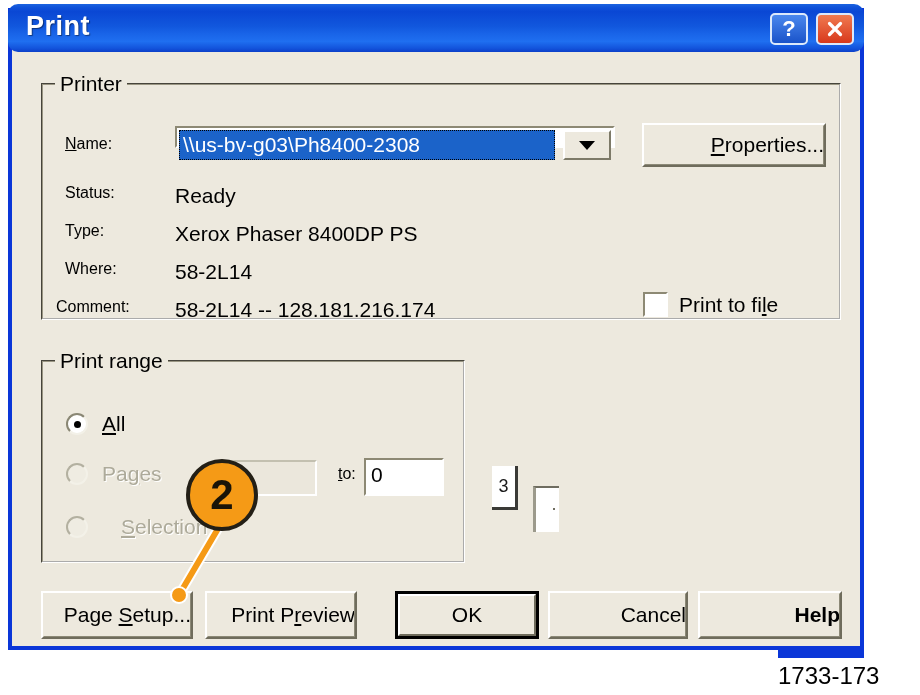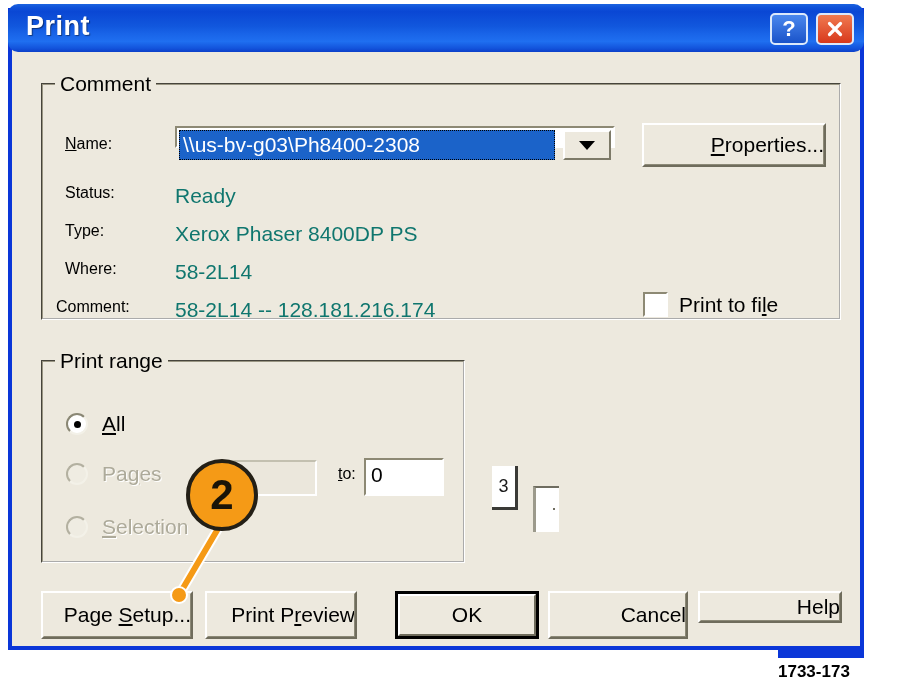--- a/index.html
+++ b/index.html
@@ -80,21 +80,21 @@
   .field-label{
     position:absolute;
     font-size:16px;
     color:#000000;
     white-space:nowrap;
     font-family:"Liberation Sans", sans-serif;
   }
   .field-value{
     position:absolute;
     font-size:21px;
-    color:#0f766e;
+    color:#000000;
     white-space:nowrap;
     font-family:"Liberation Sans", sans-serif;
   }
   u.mn{ text-decoration:underline; }
 
   
   #printer-name-combo{
     position:absolute;
     left:163px; top:118px;
     width:440px; height:22px;
@@ -155,21 +155,21 @@
     border:3px solid #000000;
   }
   #ok-button .inner{
     position:absolute; left:0; top:0; right:0; bottom:0;
     border:2px solid;
     border-color:#ffffff #6f6c5c #6f6c5c #ffffff;
     display:flex; align-items:center; justify-content:center;
     font-size:21px;
   }
   #cancel-button{ left:536px; top:583px; width:140px; height:48px; }
-  #help-bottom-button{ left:686px; top:583px; width:144px; height:32px; }
+  #help-bottom-button{ left:686px; top:583px; width:144px; height:48px;font-weight:bold; }
 
   
   #print-to-file-row{ position:absolute; left:631px; top:284px; display:flex; align-items:center; }
   #print-to-file-box{
     width:25px; height:25px;
     background:#ffffff;
     border:2px solid;
     border-color:#8d8974 #ffffff #ffffff #8d8974;
     box-sizing:border-box;
     margin-right:11px;
@@ -196,21 +196,21 @@
   }
   .radio-mark.disabled{
     border-color:#b3b0a0 #f3f1e8 #f3f1e8 #b3b0a0;
     background:#efece2;
   }
   .radio-label{ font-size:21px; color:#000000; white-space:nowrap; font-family:"Liberation Sans", sans-serif; }
   .radio-label.disabled{ color:#adaa9a; text-shadow:1px 1px 0 #ffffff; }
 
   #radio-all{ left:54px; top:404px; }
   #radio-pages{ left:54px; top:454px; }
-  #radio-selection{ left:54px; top:507px; }
+  #radio-selection{ left:54px; top:507px;gap:19px; }
 
   
   .textinput{
     position:absolute;
     background:#ffffff;
     border:2px solid;
     border-color:#8d8974 #ffffff #ffffff #8d8974;
     box-sizing:border-box;
     font-size:21px;
     color:#000000;
@@ -279,22 +279,22 @@
   
   #figure-caption-bar{
     position:absolute;
     left:778px; top:650px;
     width:86px; height:8px;
     background:#0a36d8;
   }
   #figure-caption{
     position:absolute;
     left:778px; top:662px;
-    font-size:17px;
-    font-weight:bold;
+    font-size:24px;
+    font-weight:normal;
     color:#000000;
     font-family:"Liberation Sans", sans-serif;
   }
 </style>
 </head>
 <body>
 
 <div id="print-dialog">
 
   <div id="title-bar">
@@ -305,21 +305,21 @@
     </div>
 
     <div class="caption-btn" id="close-button">
       <svg width="18" height="18" viewBox="0 0 18 18">
         <path d="M3.5 3.5 L14.5 14.5 M14.5 3.5 L3.5 14.5" stroke="#ffffff" stroke-width="3.2" stroke-linecap="round"></path>
       </svg>
     </div>
   </div>
 
   <div class="groupbox" id="printer-group">
-    <span class="group-label">Comment</span>
+    <span class="group-label">Printer</span>
   </div>
 
   <span class="field-label" style="left:53px; top:127px;"><u class="mn">N</u>ame:</span>
 
   <div id="printer-name-combo">
     <div id="printer-name-value">\\us-bv-g03\Ph8400-2308</div>
     <div id="printer-name-dropdown">
       <svg width="18" height="11" viewBox="0 0 18 11">
         <path d="M1 1 L17 1 L9 10 Z" fill="#000000"></path>
       </svg>

